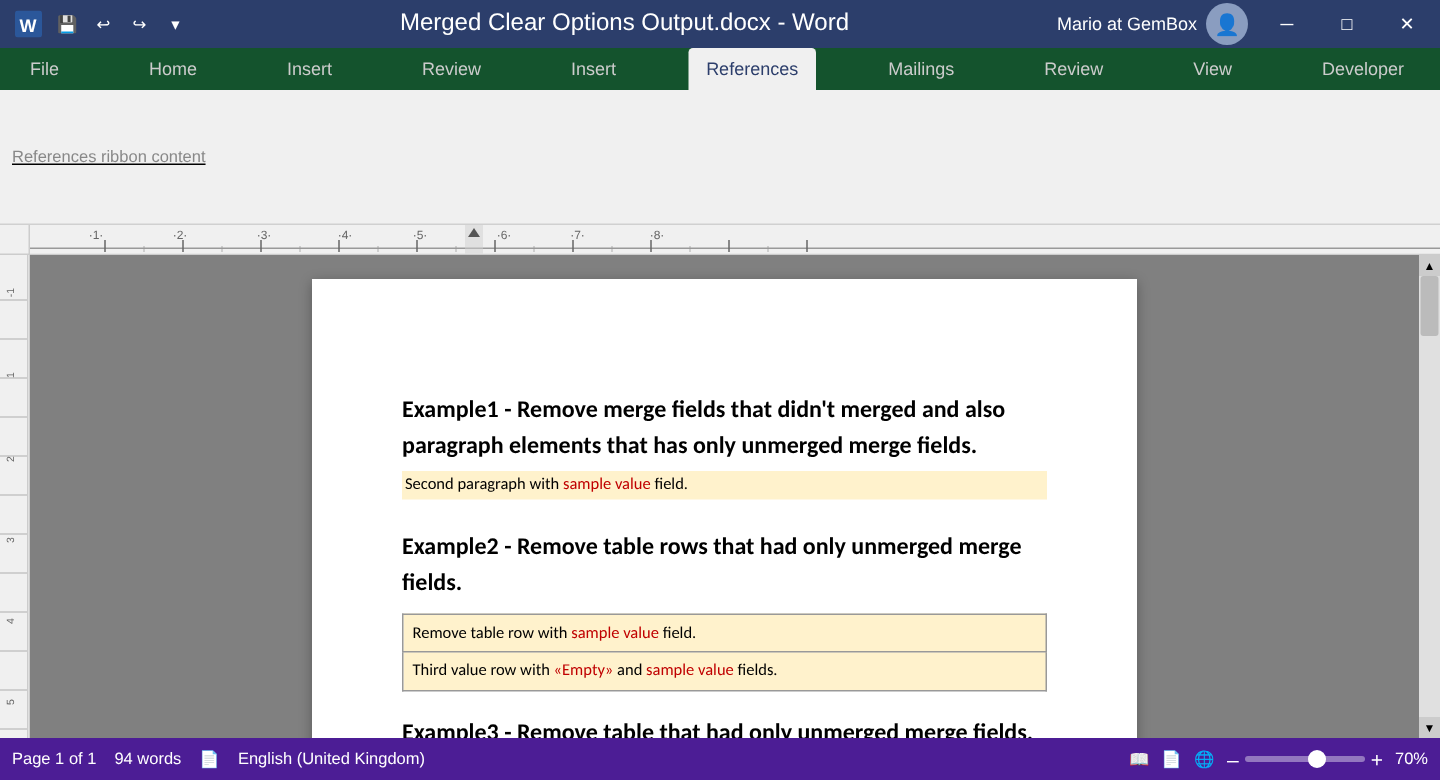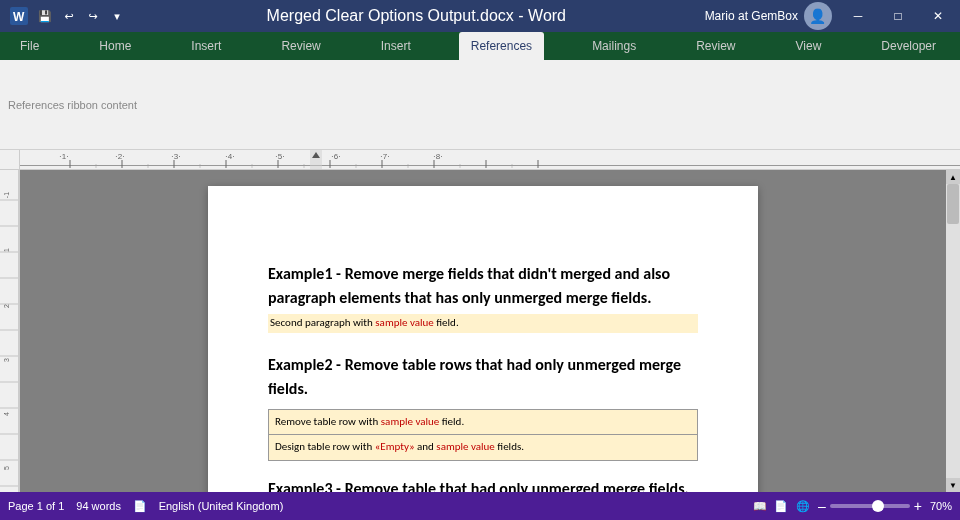--- a/index.html
+++ b/index.html
@@ -57,20 +57,21 @@
     
     .ribbon-body {
       background: #f0f0f0;
       border-bottom: 1px solid #d0d0d0;
       height: 90px;
       flex-shrink: 0;
       display: flex;
       align-items: center;
       padding: 0 8px;
       font-size: 11px;
+      text-decoration: underline;
     }
 
     
     .ruler-container {
       display: flex;
       flex-shrink: 0;
       background: #f0f0f0;
     }
     .ruler-corner { width: 20px; height: 20px; background: #f0f0f0; border-right: 1px solid #ccc; border-bottom: 1px solid #ccc; flex-shrink: 0; }
     .ruler-h {
@@ -311,21 +312,21 @@
         <div class="section-title" style="margin-top: 20px;">Example2 - Remove table rows that had only unmerged merge fields.</div>
         <table class="doc-table">
           <tbody>
             <tr class="highlight">
               <td>
                 <span>Remove table row with </span><span class="red-text">sample value</span><span> field.</span>
               </td>
             </tr>
             <tr class="highlight">
               <td>
-                <span>Design table row with </span><span class="red-text">«Empty»</span><span> and </span><span class="red-text">sample value</span><span> fields.</span>
+                <span>Third value row with </span><span class="red-text">«Empty»</span><span> and </span><span class="red-text">sample value</span><span> fields.</span>
               </td>
             </tr>
           </tbody>
         </table>
 
         <div class="section-title" style="margin-top: 16px;">Example3 - Remove table that had only unmerged merge fields.</div>
         <table class="doc-table" style="margin-top: 12px;">
           <thead>
             <tr>
               <th colspan="2">Second table</th>

